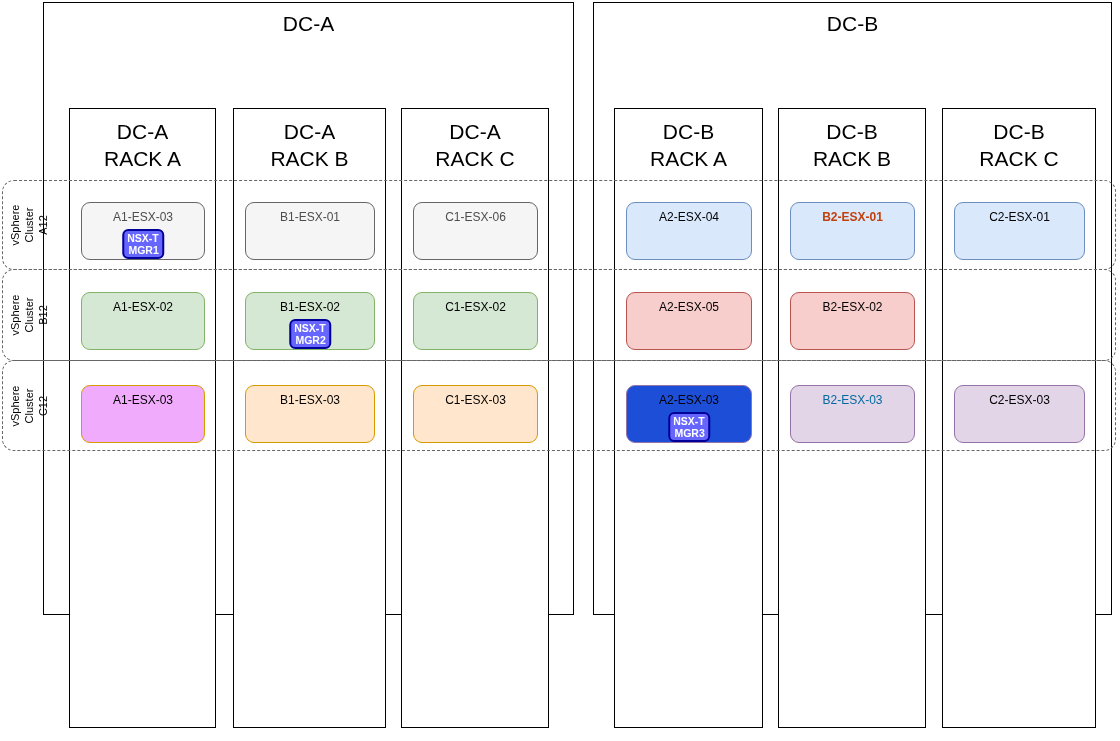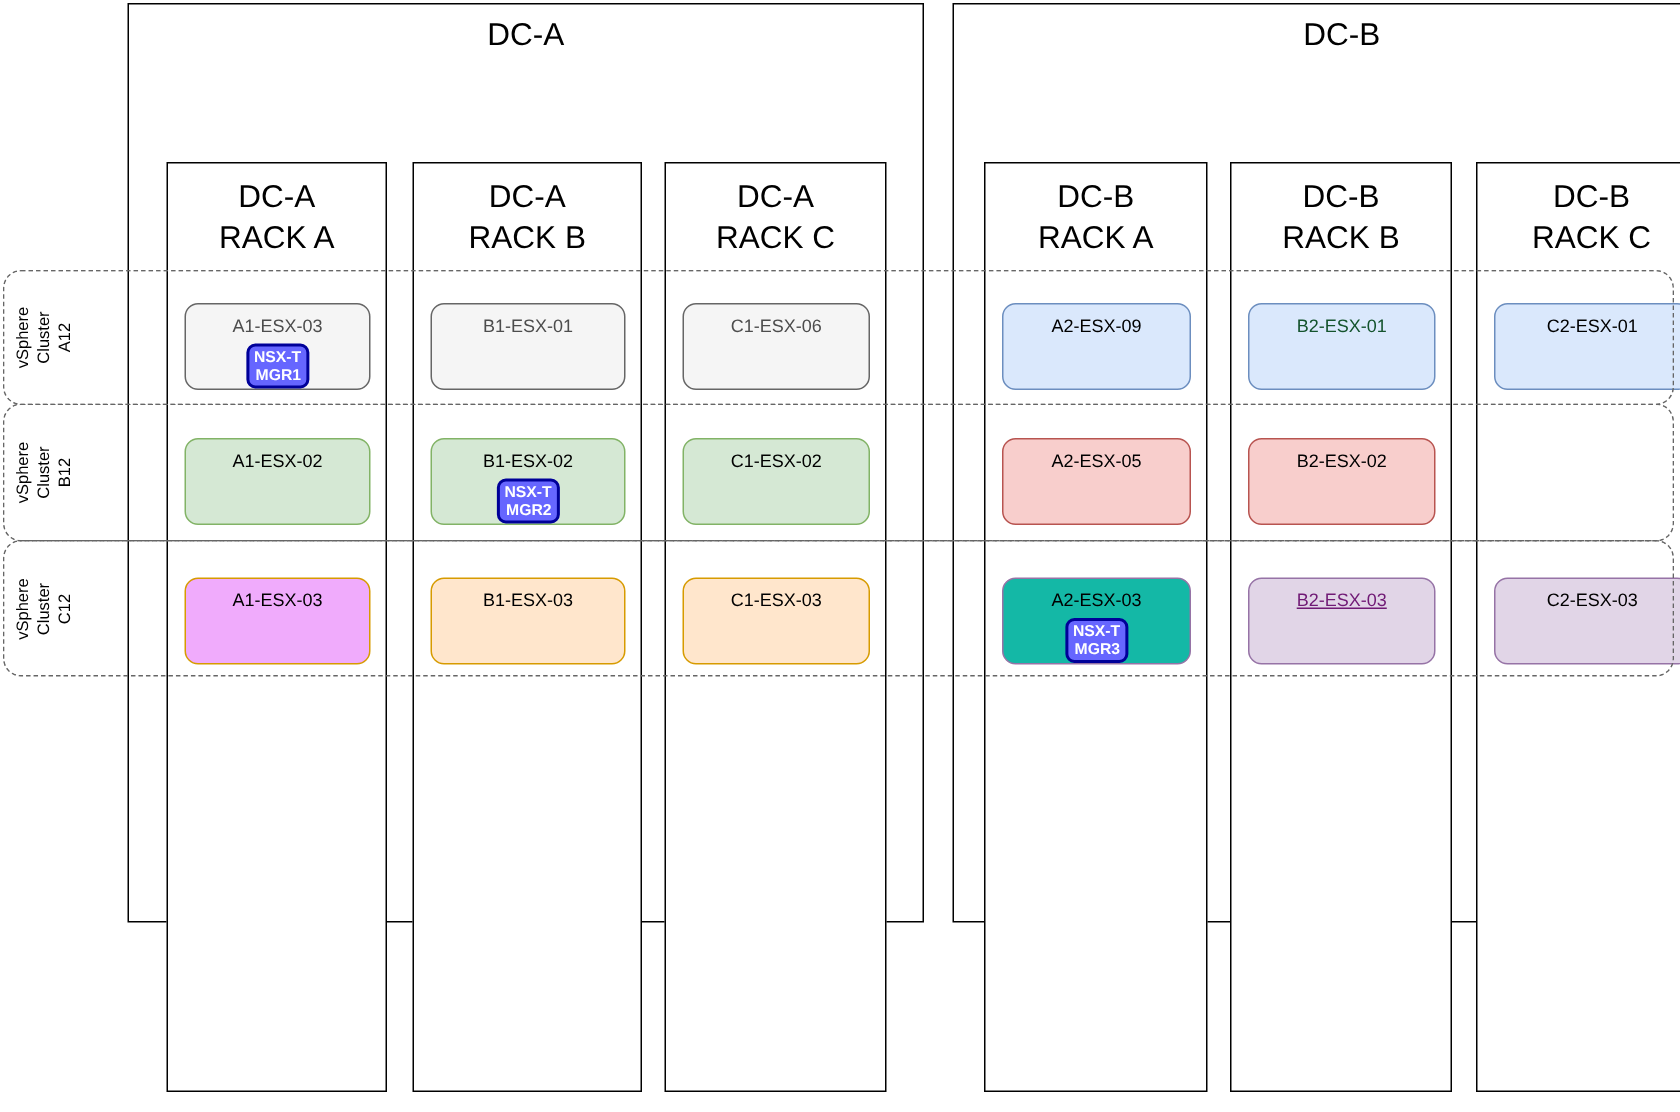--- a/index.html
+++ b/index.html
@@ -2,21 +2,21 @@
 <html><head>
 <meta charset="utf-8">
 <style>
   html,body { margin:0; padding:0; background:#ffffff; }
   .canvas {
     position:relative; width:1120px; height:741px; background:#ffffff;
     font-family:"Liberation Sans", sans-serif; color:#000; overflow:hidden;
   }
   .dcbox {
     position:absolute; top:2px; height:613px; border:1px solid #000;
-    background:#fff; box-sizing:border-box;margin-left:42px;
+    background:#fff; box-sizing:border-box;
   }
   #dc-a { left:43px; width:531px; }
   #dc-b { left:593px; width:519px; }
   .dc-title { text-align:center; padding-top:9px; font-size:21px; }
   .rack {
     position:absolute; top:105px; height:620px; border:1px solid #000;
     background:#fff; box-sizing:border-box;
   }
   .rack-title {
     text-align:center; padding-top:9px; font-size:21px; line-height:27px;
@@ -116,42 +116,42 @@
     </div>
   </div>
 
   <div class="dcbox" id="dc-b">
     <div class="dc-title">DC-B</div>
 
     <div class="rack rk-a2">
       <div class="rack-title">DC-B
 RACK A</div>
       <div class="host row1" style="background: rgb(218, 232, 252); border-color: rgb(108, 142, 191); color: rgb(0, 0, 0);">
-        <span class="host-label">A2-ESX-09</span>
+        <span class="host-label">A2-ESX-04</span>
       </div>
       <div class="host row2" style="background: rgb(248, 206, 204); border-color: rgb(184, 84, 80); color: rgb(0, 0, 0);">
         <span class="host-label">A2-ESX-05</span>
       </div>
-      <div class="host row3" style="background: #14b8a6; border-color: rgb(150, 115, 166); color: rgb(0, 0, 0);">
+      <div class="host row3" style="background: #1d4ed8; border-color: rgb(150, 115, 166); color: rgb(0, 0, 0);">
         <span class="host-label">A2-ESX-03</span>
         <span class="badge" style="background: rgb(102, 102, 255); border-color: rgb(0, 0, 153); color: rgb(255, 255, 255);">NSX-T
 MGR3</span>
       </div>
     </div>
 
     <div class="rack rk-b2">
       <div class="rack-title">DC-B
 RACK B</div>
-      <div class="host row1" style="background: rgb(218, 232, 252); border-color: rgb(108, 142, 191); color: #14532d;">
+      <div class="host row1" style="background: rgb(218, 232, 252); border-color: rgb(108, 142, 191); color: #c2410c; font-weight: bold;">
         <span class="host-label">B2-ESX-01</span>
       </div>
       <div class="host row2" style="background: rgb(248, 206, 204); border-color: rgb(184, 84, 80); color: rgb(0, 0, 0);">
         <span class="host-label">B2-ESX-02</span>
       </div>
-      <div class="host row3" style="background: rgb(225, 213, 231); border-color: rgb(150, 115, 166); color: #701a75; text-decoration: underline;">
+      <div class="host row3" style="background: rgb(225, 213, 231); border-color: rgb(150, 115, 166); color: #0369a1;">
         <span class="host-label">B2-ESX-03</span>
       </div>
     </div>
 
     <div class="rack rk-c2">
       <div class="rack-title">DC-B
 RACK C</div>
       <div class="host row1" style="background: rgb(218, 232, 252); border-color: rgb(108, 142, 191); color: rgb(0, 0, 0);">
         <span class="host-label">C2-ESX-01</span>
       </div>

